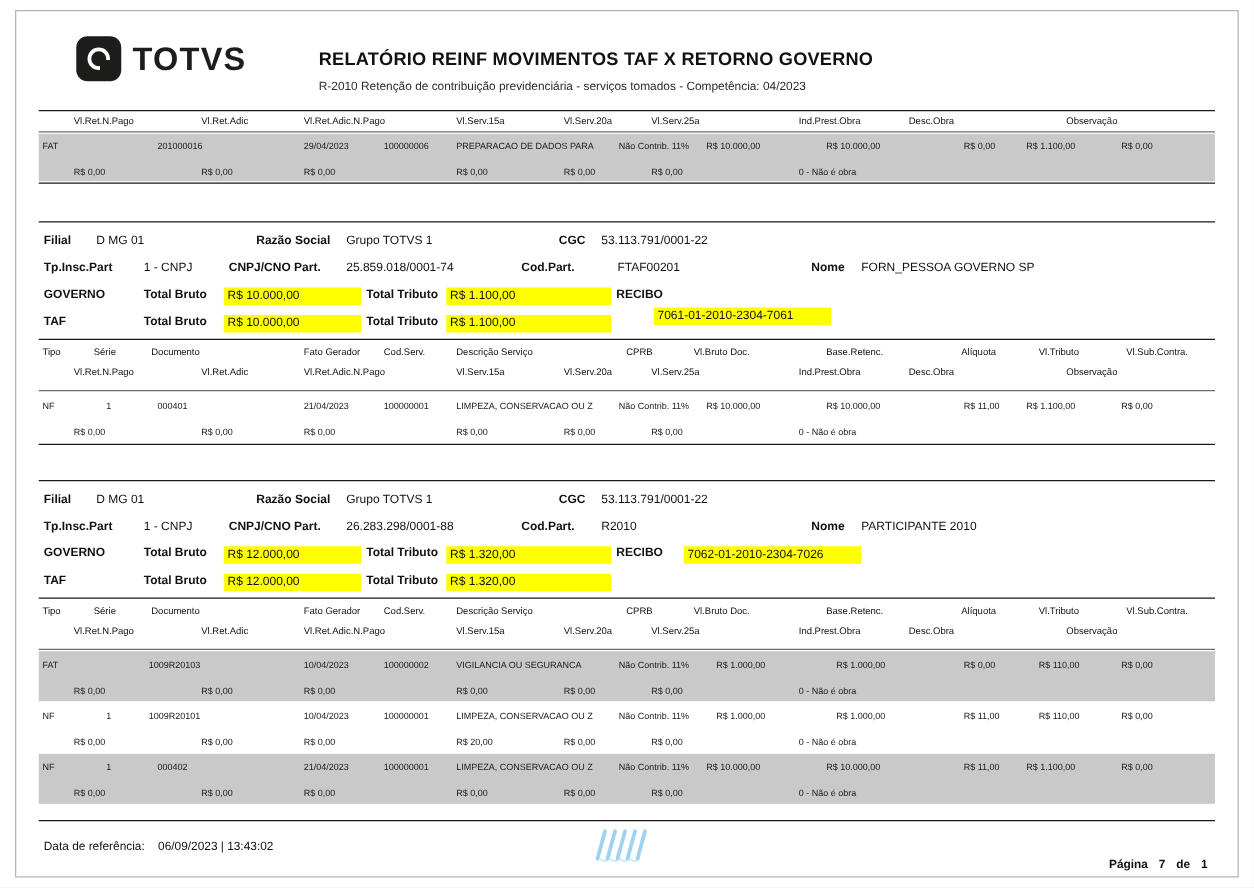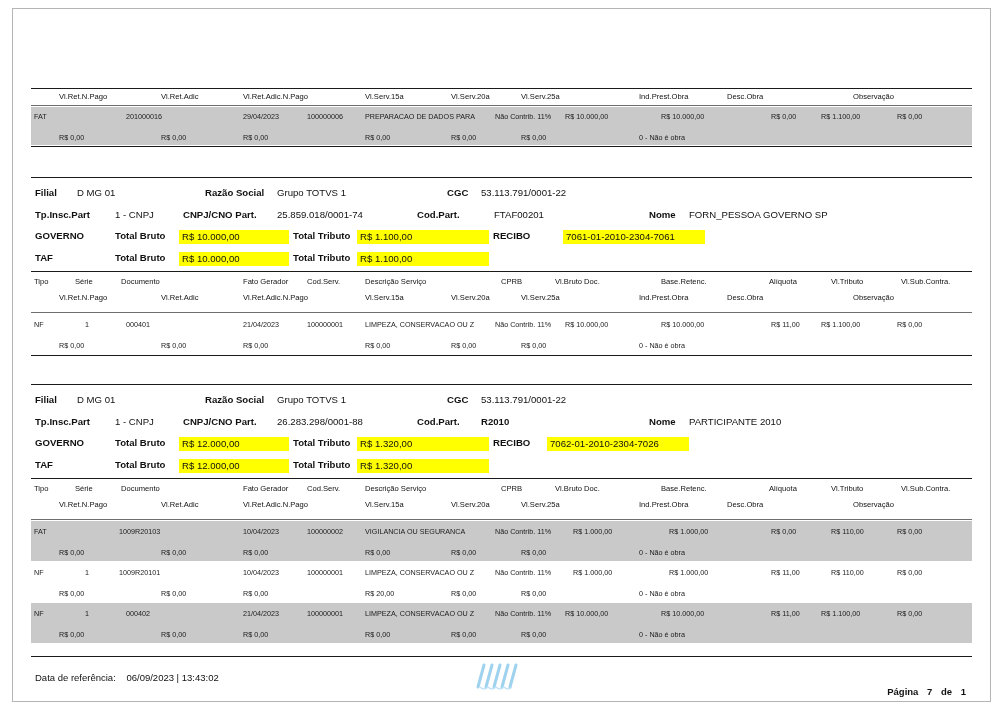--- a/index.html
+++ b/index.html
@@ -156,20 +156,28 @@
     width: 60px;
     height: 32px;
   }
 </style>
 </head>
 <body>
 
 <div id="page">
   <div class="sheet">
 
+    <div class="hdr">
+      <div class="logo-wrap">
+        <div class="logo-mark"></div>
+        <div class="logo-text">TOTVS</div>
+      </div>
+      <div class="rep-title">RELATÓRIO REINF MOVIMENTOS TAF X RETORNO GOVERNO</div>
+      <div class="rep-sub">R-2010 Retenção de contribuição previdenciária - serviços tomados - Competência: 04/2023</div>
+    </div>
 
     <div class="rule" style="top:79px;"></div>
     <div class="colhdr" style="top:83px;">
       <span style="left:28px;">Vl.Ret.N.Pago</span>
       <span style="left:130px;">Vl.Ret.Adic</span>
       <span style="left:212px;">Vl.Ret.Adic.N.Pago</span>
       <span style="left:334px;">Vl.Serv.15a</span>
       <span style="left:420px;">Vl.Serv.20a</span>
       <span style="left:490px;">Vl.Serv.25a</span>
       <span style="left:608px;">Ind.Prest.Obra</span>
@@ -226,21 +234,21 @@
       <span style="left:658px;">FORN_PESSOA GOVERNO SP</span>
     </div>
 
     <div class="fl-line" style="top:221px;">
       <span class="b" style="left:4px;">GOVERNO</span>
       <span class="b" style="left:84px;">Total Bruto</span>
       <span class="hl" style="left:148px; width:104px;">R$ 10.000,00</span>
       <span class="b" style="left:262px;">Total Tributo</span>
       <span class="hl" style="left:326px; width:126px;">R$ 1.100,00</span>
       <span class="b" style="left:462px;">RECIBO</span>
-      <span class="hl" style="left:532px; width:136px;">7061-01-2010-2304-7061</span>
+      <span class="hl" style="left:492px; width:136px;margin-top:16px;">7061-01-2010-2304-7061</span>
     </div>
 
     <div class="fl-line" style="top:243px;">
       <span class="b" style="left:4px;">TAF</span>
       <span class="b" style="left:84px;">Total Bruto</span>
       <span class="hl" style="left:148px; width:104px;">R$ 10.000,00</span>
       <span class="b" style="left:262px;">Total Tributo</span>
       <span class="hl" style="left:326px; width:126px;">R$ 1.100,00</span>
     </div>
 
@@ -307,21 +315,21 @@
       <span class="b" style="left:416px;">CGC</span>
       <span style="left:450px;">53.113.791/0001-22</span>
     </div>
 
     <div class="fl-line" style="top:407px;">
       <span class="b" style="left:4px;">Tp.Insc.Part</span>
       <span style="left:84px;">1 - CNPJ</span>
       <span class="b" style="left:152px;">CNPJ/CNO Part.</span>
       <span style="left:246px;">26.283.298/0001-88</span>
       <span class="b" style="left:386px;">Cod.Part.</span>
-      <span style="left:450px;font-weight:bold;">R2010</span>
+      <span style="left:450px;">R2010</span>
       <span class="b" style="left:618px;">Nome</span>
       <span style="left:658px;">PARTICIPANTE 2010</span>
     </div>
 
     <div class="fl-line" style="top:428px;">
       <span class="b" style="left:4px;">GOVERNO</span>
       <span class="b" style="left:84px;">Total Bruto</span>
       <span class="hl" style="left:148px; width:104px;">R$ 12.000,00</span>
       <span class="b" style="left:262px;">Total Tributo</span>
       <span class="hl" style="left:326px; width:126px;">R$ 1.320,00</span>

